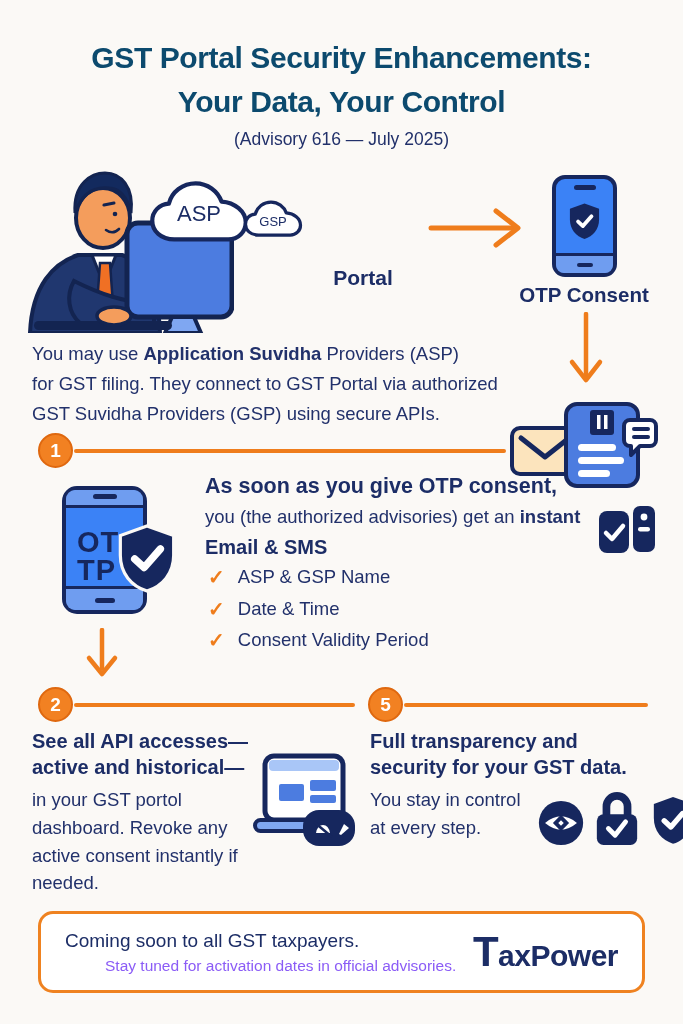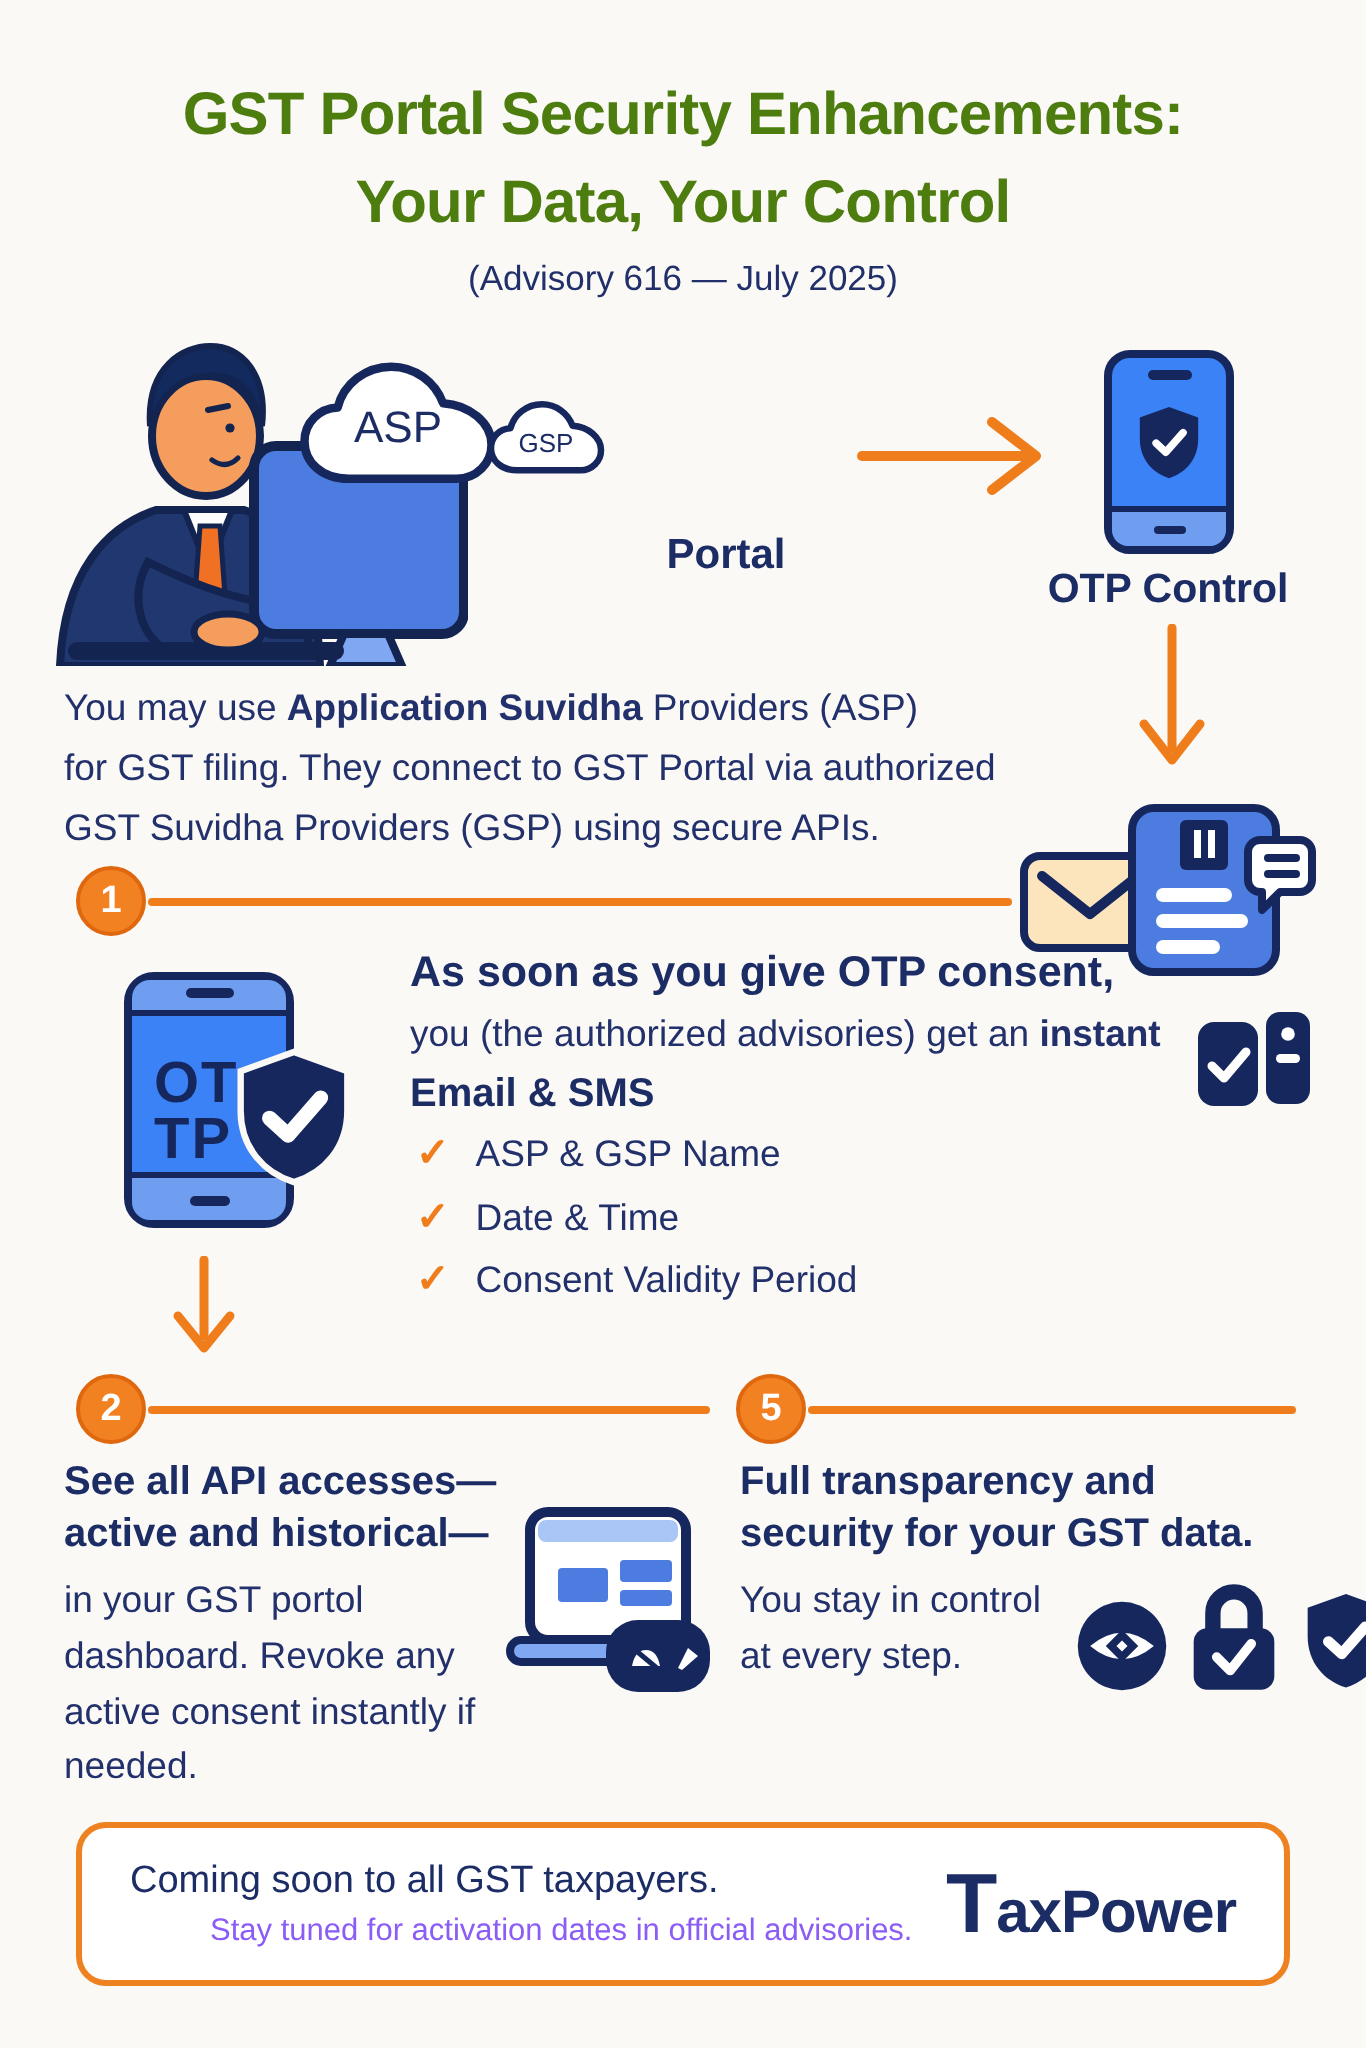--- a/index.html
+++ b/index.html
@@ -6,21 +6,21 @@
   .page {
     position:relative; width:683px; height:1024px;
     background:#fbf9f6; overflow:hidden;
     font-family:"Liberation Sans", sans-serif;
     color:#1e2f66;
   }
   .abs { position:absolute; }
 
   
   .title { top:36px; left:0; right:0; text-align:center; font-weight:bold;
-           font-size:30px; line-height:1.45; color:#4d7c0f; letter-spacing:-0.4px; }
+           font-size:30px; line-height:1.45; color:#0c4a6e; letter-spacing:-0.4px; }
   .subtitle { top:129px; left:0; right:0; text-align:center; font-size:17.5px; color:#21306a; }
 
   
   .cloud-label { position:absolute; inset:0; display:flex; align-items:center;
                  justify-content:center; color:#1c2d66; }
   .gst-square { position:absolute; left:24px; top:0; width:82px; height:68px;
                 background:#6f9df0; border:4px solid #16275e; border-radius:15px; }
   .gst-text { position:absolute; left:0; top:34px; width:126px; text-align:center;
               color:#fff; font-weight:bold; font-size:27px; letter-spacing:0.5px; }
   .portal-label { top:266px; left:300px; width:126px; text-align:center;
@@ -126,21 +126,21 @@
 
   <div class="abs phone" style="top:175px; left:552px; width:65px; height:102px;">
     <span class="pill" style="top:6px; width:22px; height:5px;"></span>
     <svg class="abs" style="top:22px; left:11px;" width="35" height="40" viewBox="0 0 24 26">
       <path d="M12 1 L22 4.6 V12 C22 18.8 17.8 23.6 12 25.4 C6.2 23.6 2 18.8 2 12 V4.6 Z" fill="#16275e"></path>
       <polyline points="7.6,13.4 10.9,16.5 16.8,9.8" fill="none" stroke="#fff" stroke-width="2.6" stroke-linecap="round" stroke-linejoin="round"></polyline>
     </svg>
     <span class="band" style="bottom:0; height:17px; border-top:3px solid #16275e; border-radius:0 0 8px 8px;"></span>
     <span class="pill" style="bottom:6px; width:16px; height:4px;"></span>
   </div>
-  <div class="abs otp-consent-label">OTP Control</div>
+  <div class="abs otp-consent-label">OTP Consent</div>
 
   <svg class="abs" style="top:312px; left:566px;" width="40" height="78" viewBox="0 0 40 78">
     <line x1="20" y1="2" x2="20" y2="62" stroke="#ef7d1c" stroke-width="4.5" stroke-linecap="round"></line>
     <polyline points="6,50 20,68 34,50" fill="none" stroke="#ef7d1c" stroke-width="4.5" stroke-linecap="round" stroke-linejoin="round"></polyline>
   </svg>
 
   <div class="abs intro">
     <div><span>You may use </span><span class="b">Application Suvidha</span><span> Providers (ASP)</span></div>
     <div>for GST filing. They connect to GST Portal via authorized</div>
     <div>GST Suvidha Providers (GSP) using secure APIs.</div>

